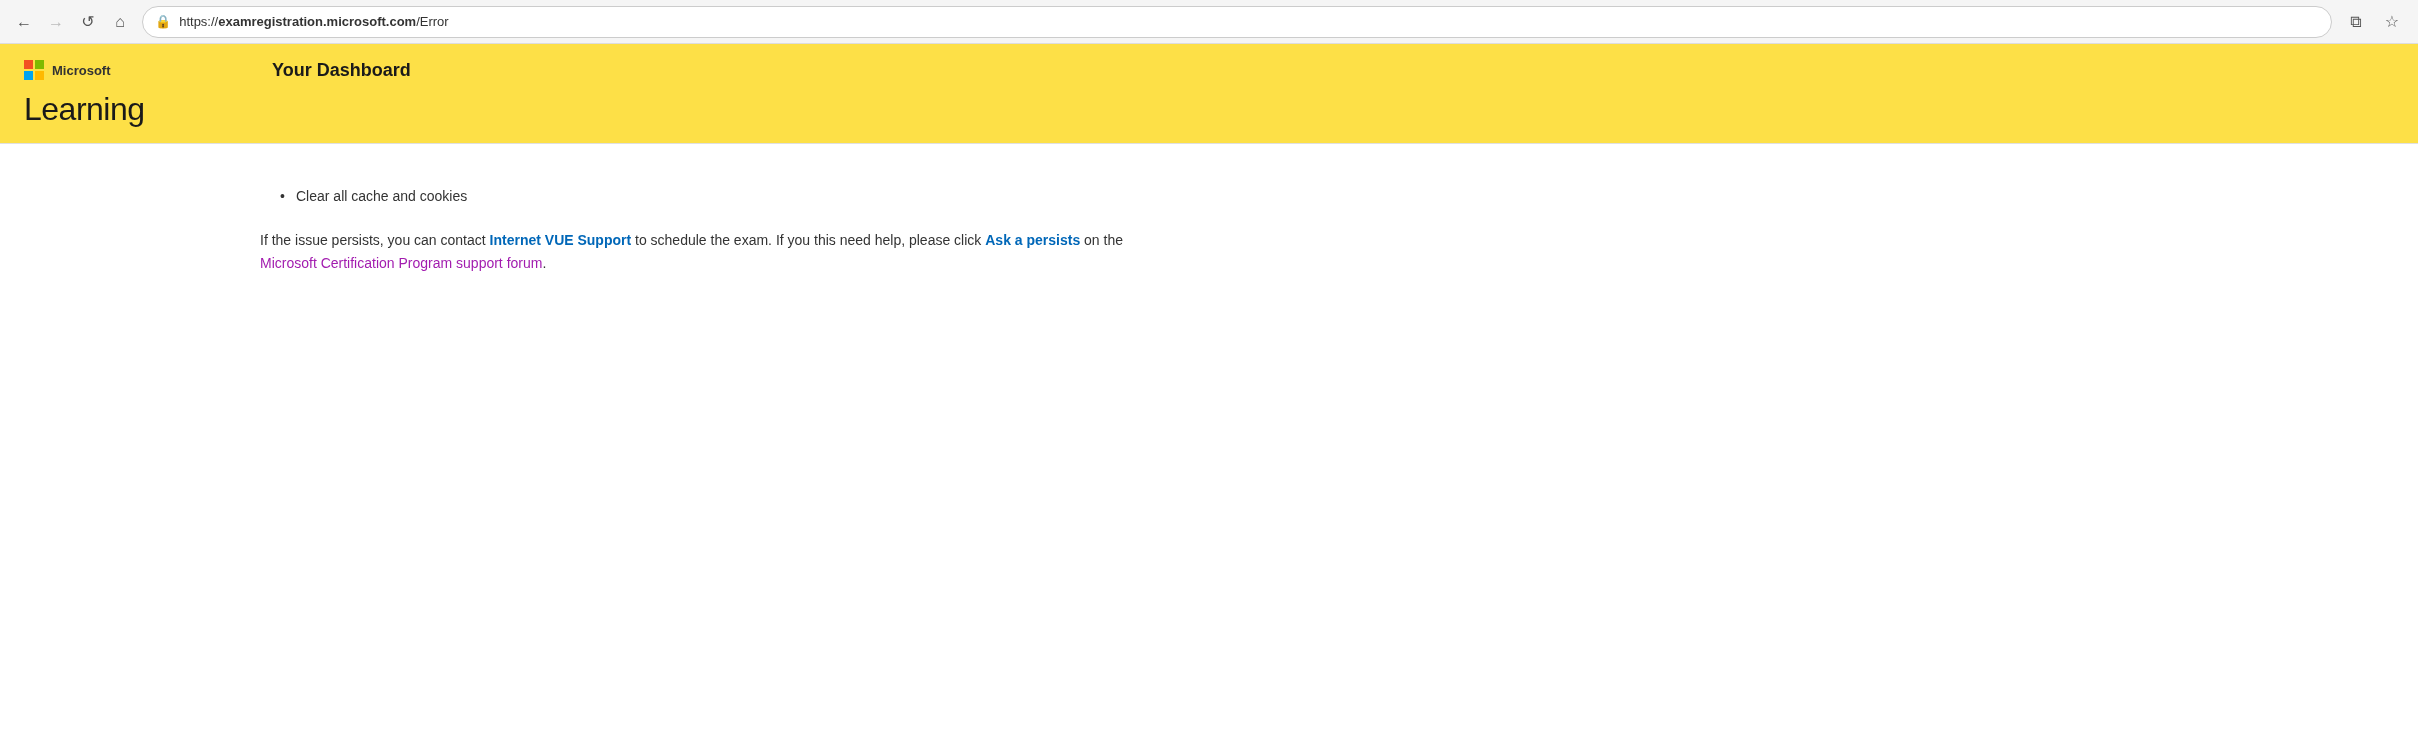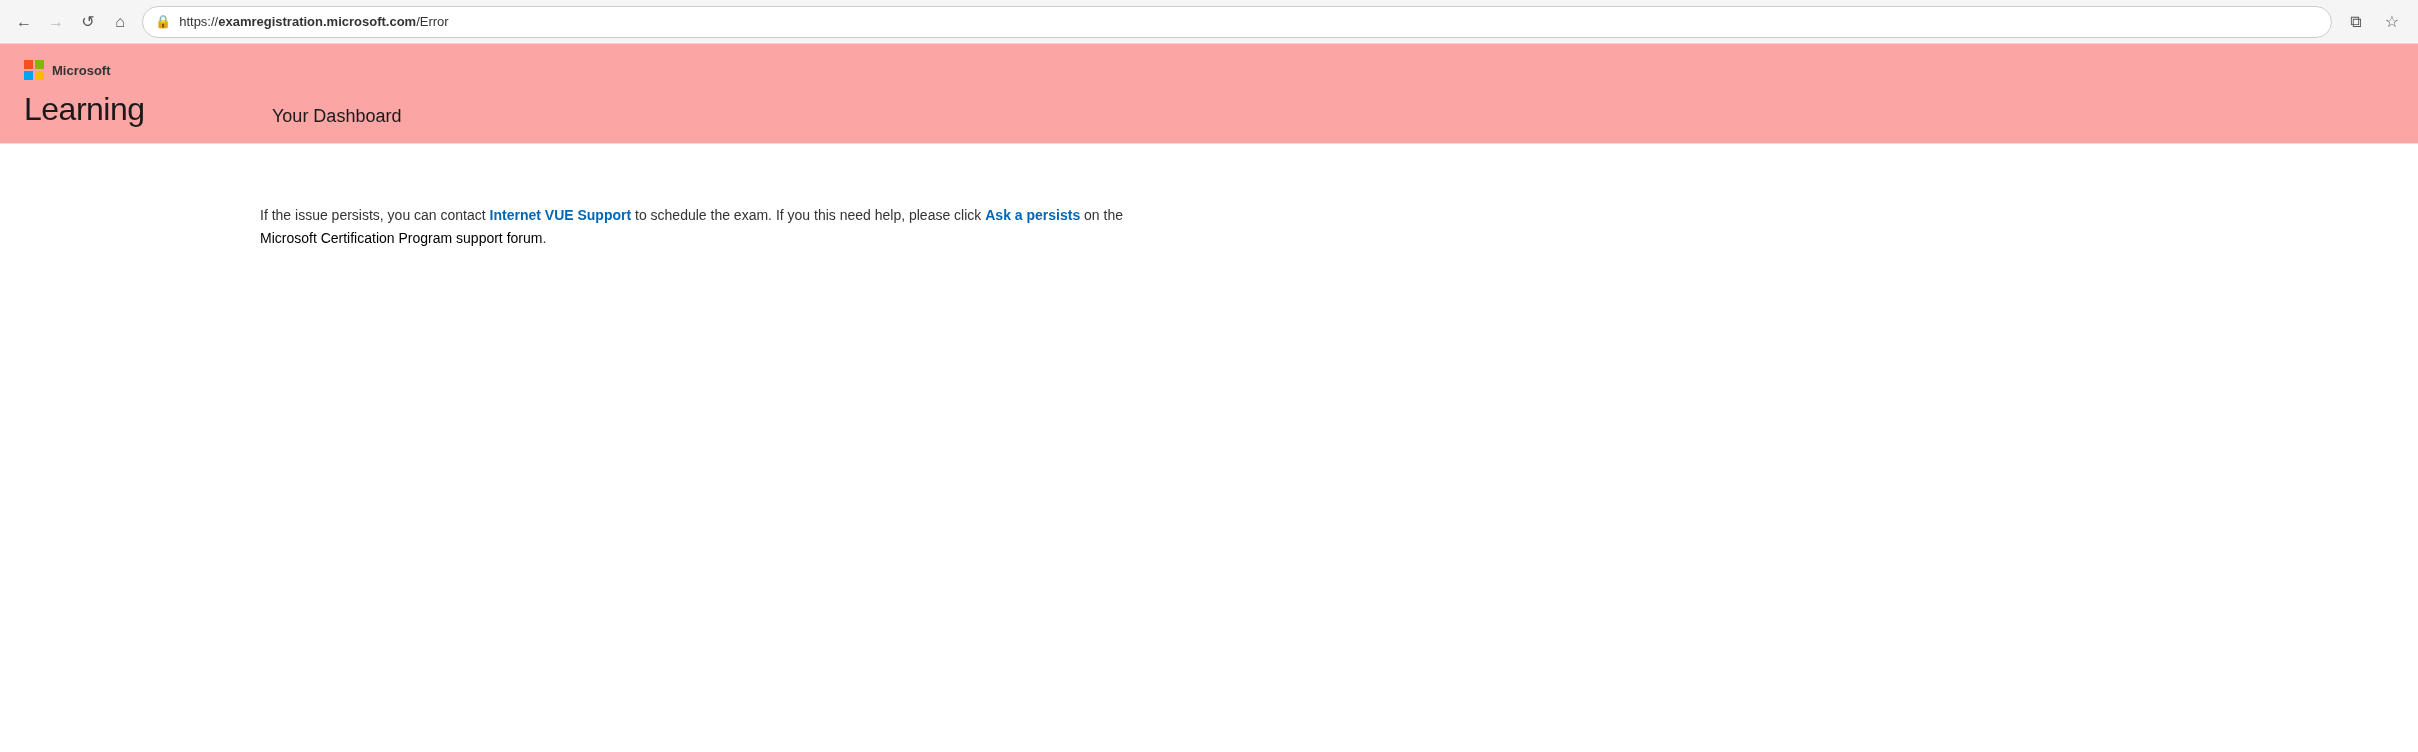--- a/index.html
+++ b/index.html
@@ -94,23 +94,23 @@
       background: none;
       border: none;
       cursor: pointer;
       color: #555;
       font-size: 16px;
     }
 
     
     .page-header {
       display: flex;
-      align-items: flex-end;
+      align-items: flex-start;
       border-bottom: 1px solid #e0e0e0;
-      background: #fca5a5;
+      background: #fde047;
     }
 
     .logo-section {
       padding: 16px 24px;
       display: flex;
       flex-direction: column;
       gap: 4px;
       min-width: 240px;
     }
 
@@ -156,21 +156,21 @@
 
     .dashboard-section {
       display: flex;
       align-items: center;
       padding: 16px 32px;
       border-left: none;
     }
 
     .dashboard-title {
       font-size: 18px;
-      font-weight: 400;
+      font-weight: 700;
       color: #1a1a1a;
     }
 
     
     .main-content {
       padding: 40px 260px 40px 260px;
       max-width: 1400px;
     }
 
     .error-text {
@@ -207,21 +207,21 @@
     }
 
     .link-blue {
       color: #0067b8;
       text-decoration: none;
       font-weight: 600;
       cursor: pointer;
     }
 
     .link-blue-regular {
-      color: #000000;
+      color: #a21caf;
       text-decoration: none;
       font-weight: 400;
       cursor: pointer;
     }
   </style>
 </head>
 <body>
 
 <div class="browser-chrome">
   <div class="browser-nav-buttons">
@@ -259,20 +259,21 @@
   </div>
 
   <div class="dashboard-section">
     <div class="dashboard-title">Your Dashboard</div>
   </div>
 </div>
 
 <div class="main-content">
 
   <ul class="error-list">
+    <li>Clear all cache and cookies</li>
   </ul>
 
   <p class="contact-text">
     <span>If the issue persists, you can contact </span><a class="link-blue">Internet VUE Support</a><span> to schedule the exam. If you this need help, please click </span><strong><a class="link-blue">Ask a persists</a></strong><span> on the</span>
     <br>
     <a class="link-blue-regular">Microsoft Certification Program support forum</a><span>.</span>
   </p>
 </div>
 
 </body></html>

